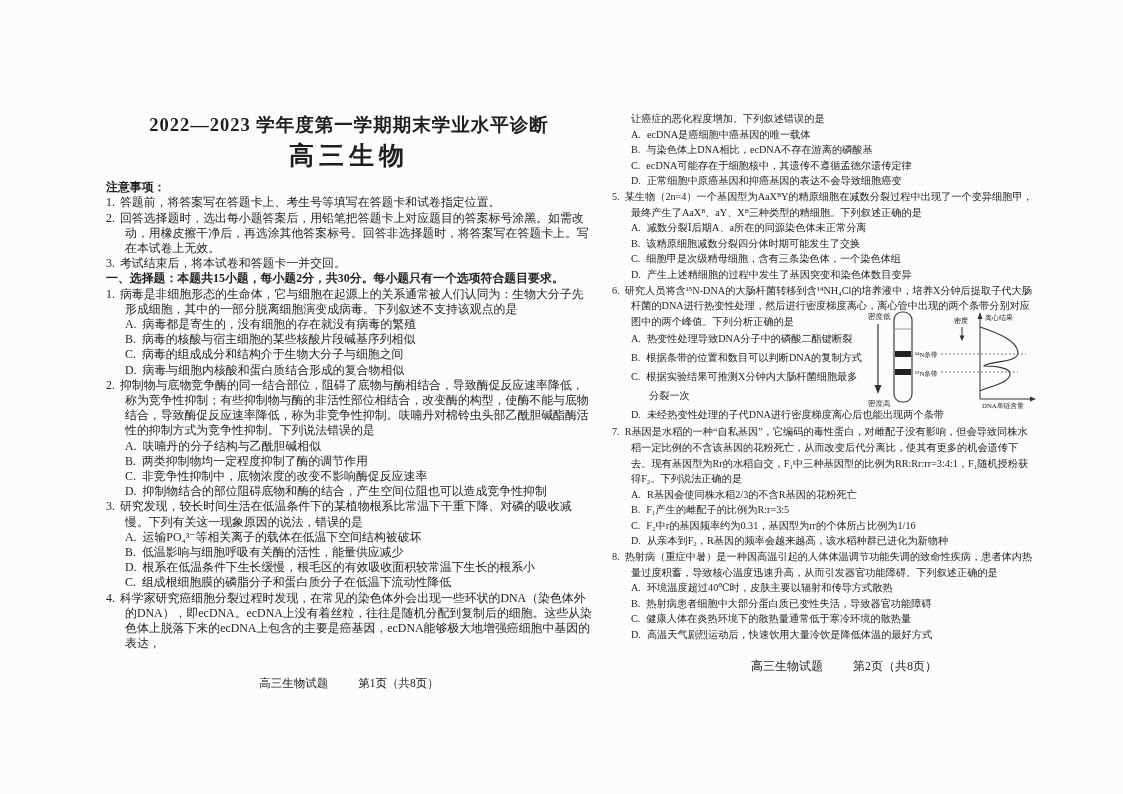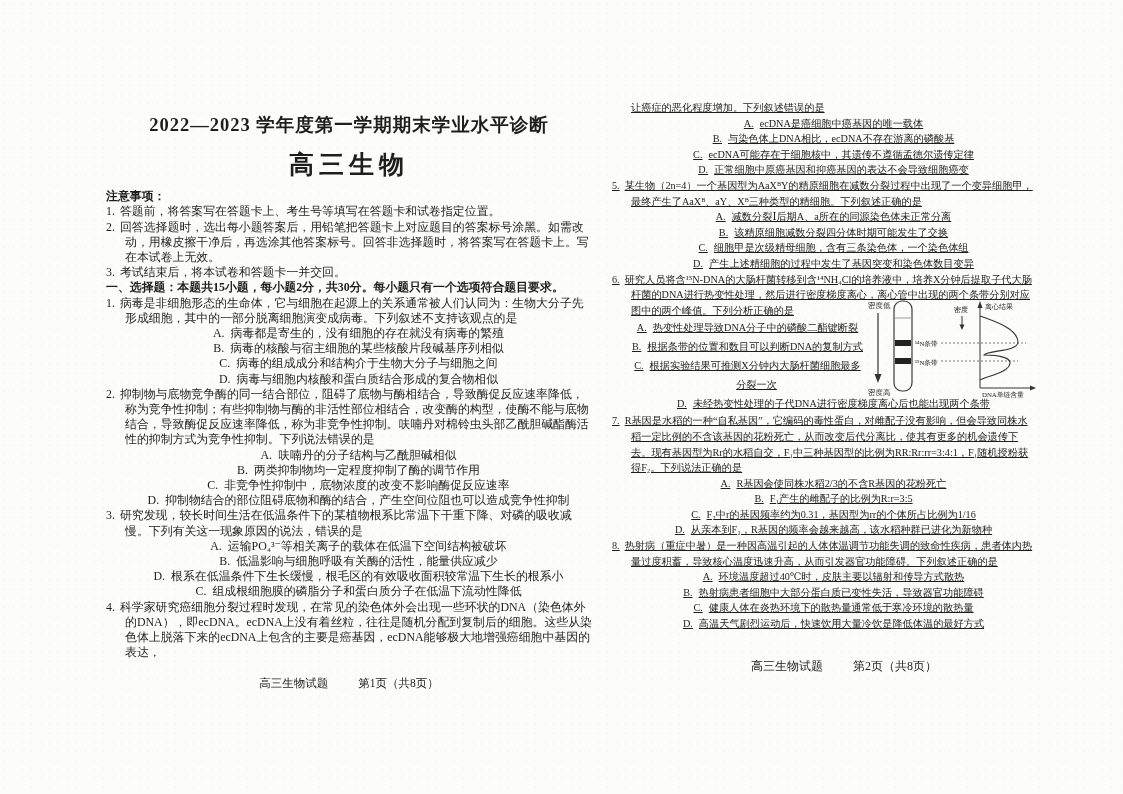--- a/index.html
+++ b/index.html
@@ -14,29 +14,29 @@
     position: absolute; inset: 0;
     background: #fcfcfa;
     background-image: radial-gradient(rgba(0,0,0,0.025) 1px, transparent 1px);
     background-size: 9px 9px;
   }
   .col-left {
     position: absolute; left: 106px; top: 114px; width: 486px;
     font-size: 11.9px; line-height: 15.2px;
   }
   .col-right {
-    position: absolute; left: 612px; top: 100px; width: 424px;
-    font-size: 10.2px; line-height: 15.6px; text-decoration: underline;
+    position: absolute; left: 612px; top: 111px; width: 424px;
+    font-size: 10.2px; line-height: 15.6px;
   }
   .title1 { text-align: center; font-weight: bold; font-size: 18.5px; letter-spacing: 1px; line-height: 1.25; }
-  .title2 { text-align: center; font-weight: bold; font-size: 25px; letter-spacing: 5px; margin: 13px 0 9px; line-height: 1.2; }
+  .title2 { text-align: center; font-weight: bold; font-size: 25px; letter-spacing: 5px; margin: 4px 0 9px; line-height: 1.2; }
   .notice-header { font-weight: bold; }
   .hang { padding-left: 19px; text-indent: -19px; }
   .num { margin-right: 5px; }
-  .opt { padding-left: 37px; text-indent: -18px; text-align: center; }
+  .opt { padding-left: 37px; text-indent: -18px; }
   .ol { margin-right: 6px; }
   .section { font-weight: bold; }
   .q { margin: 0; }
   .q6 { position: relative; }
   .q6 .optwrap { line-height: 19px; }
   .narrow { padding-right: 172px; }
   .fig {
     position: absolute; top: 26px; right: 0; width: 168px; height: 100px;
   }
   .fig svg { display: block; width: 168px; height: 100px; }

